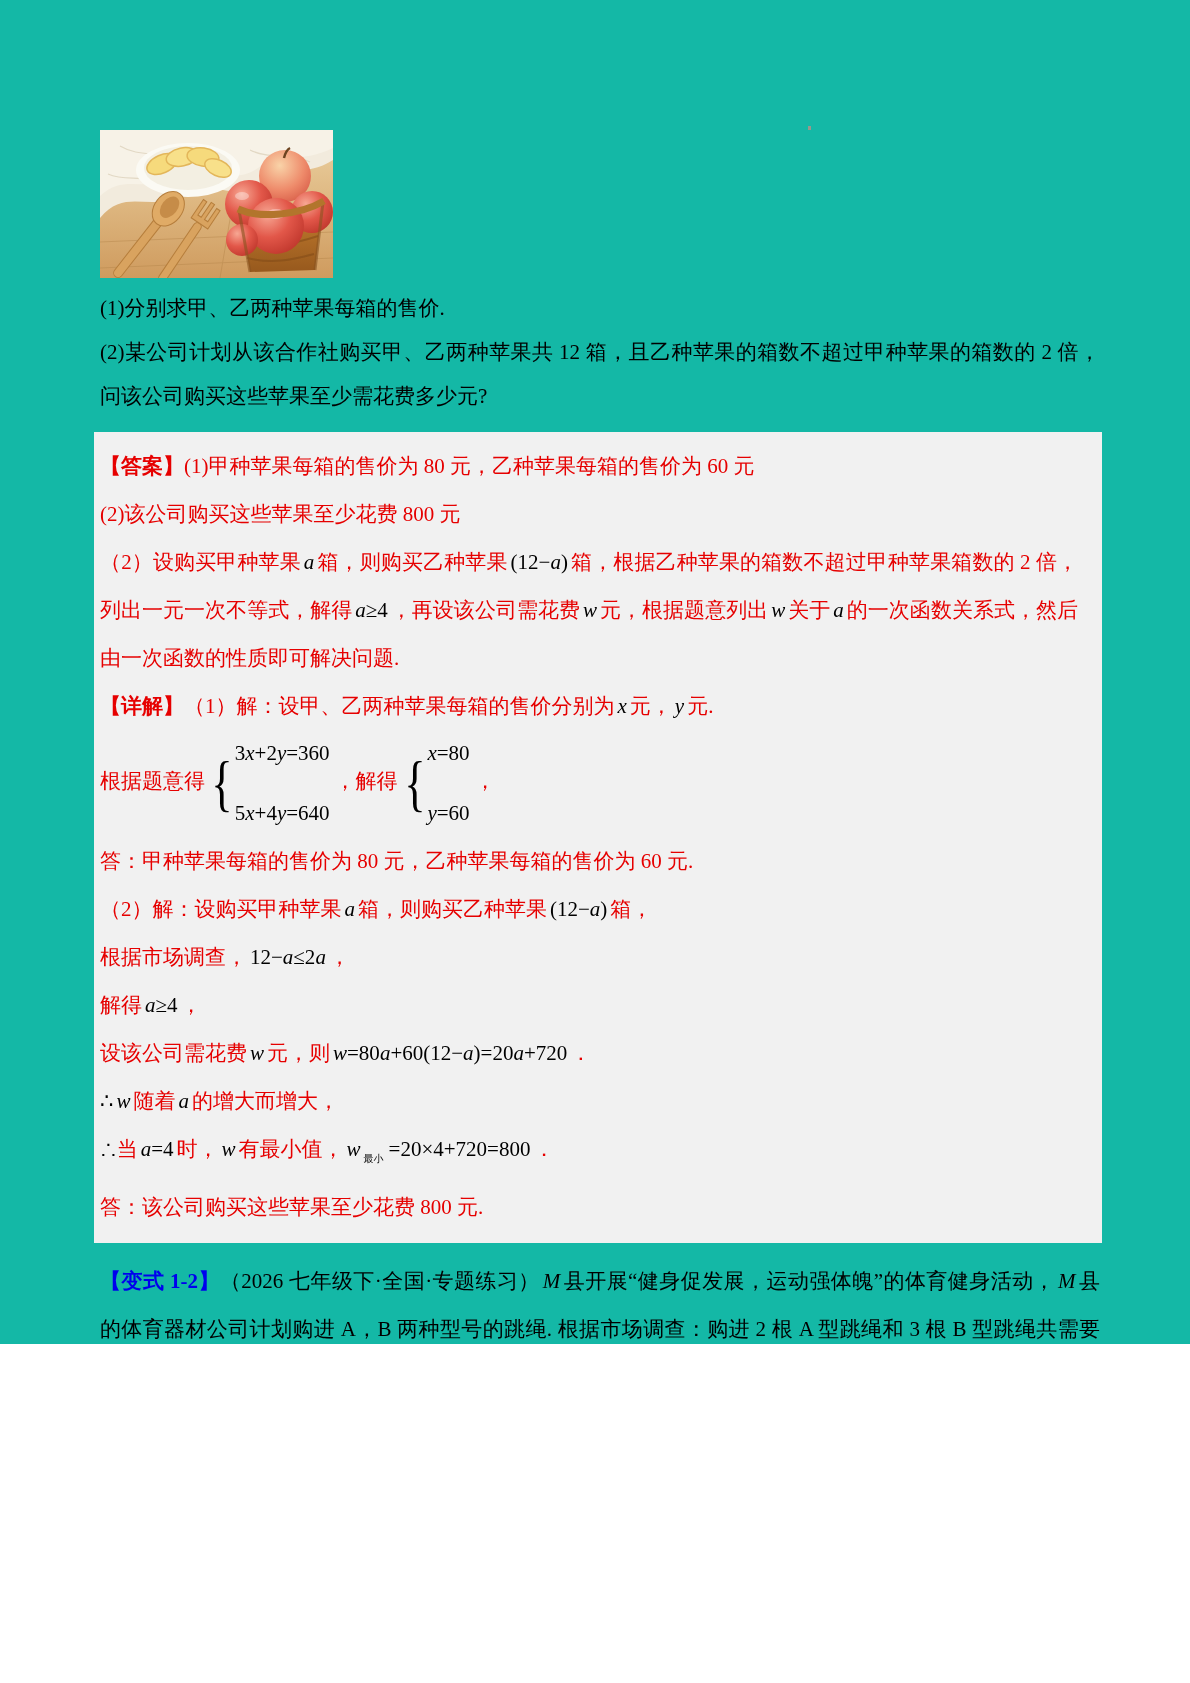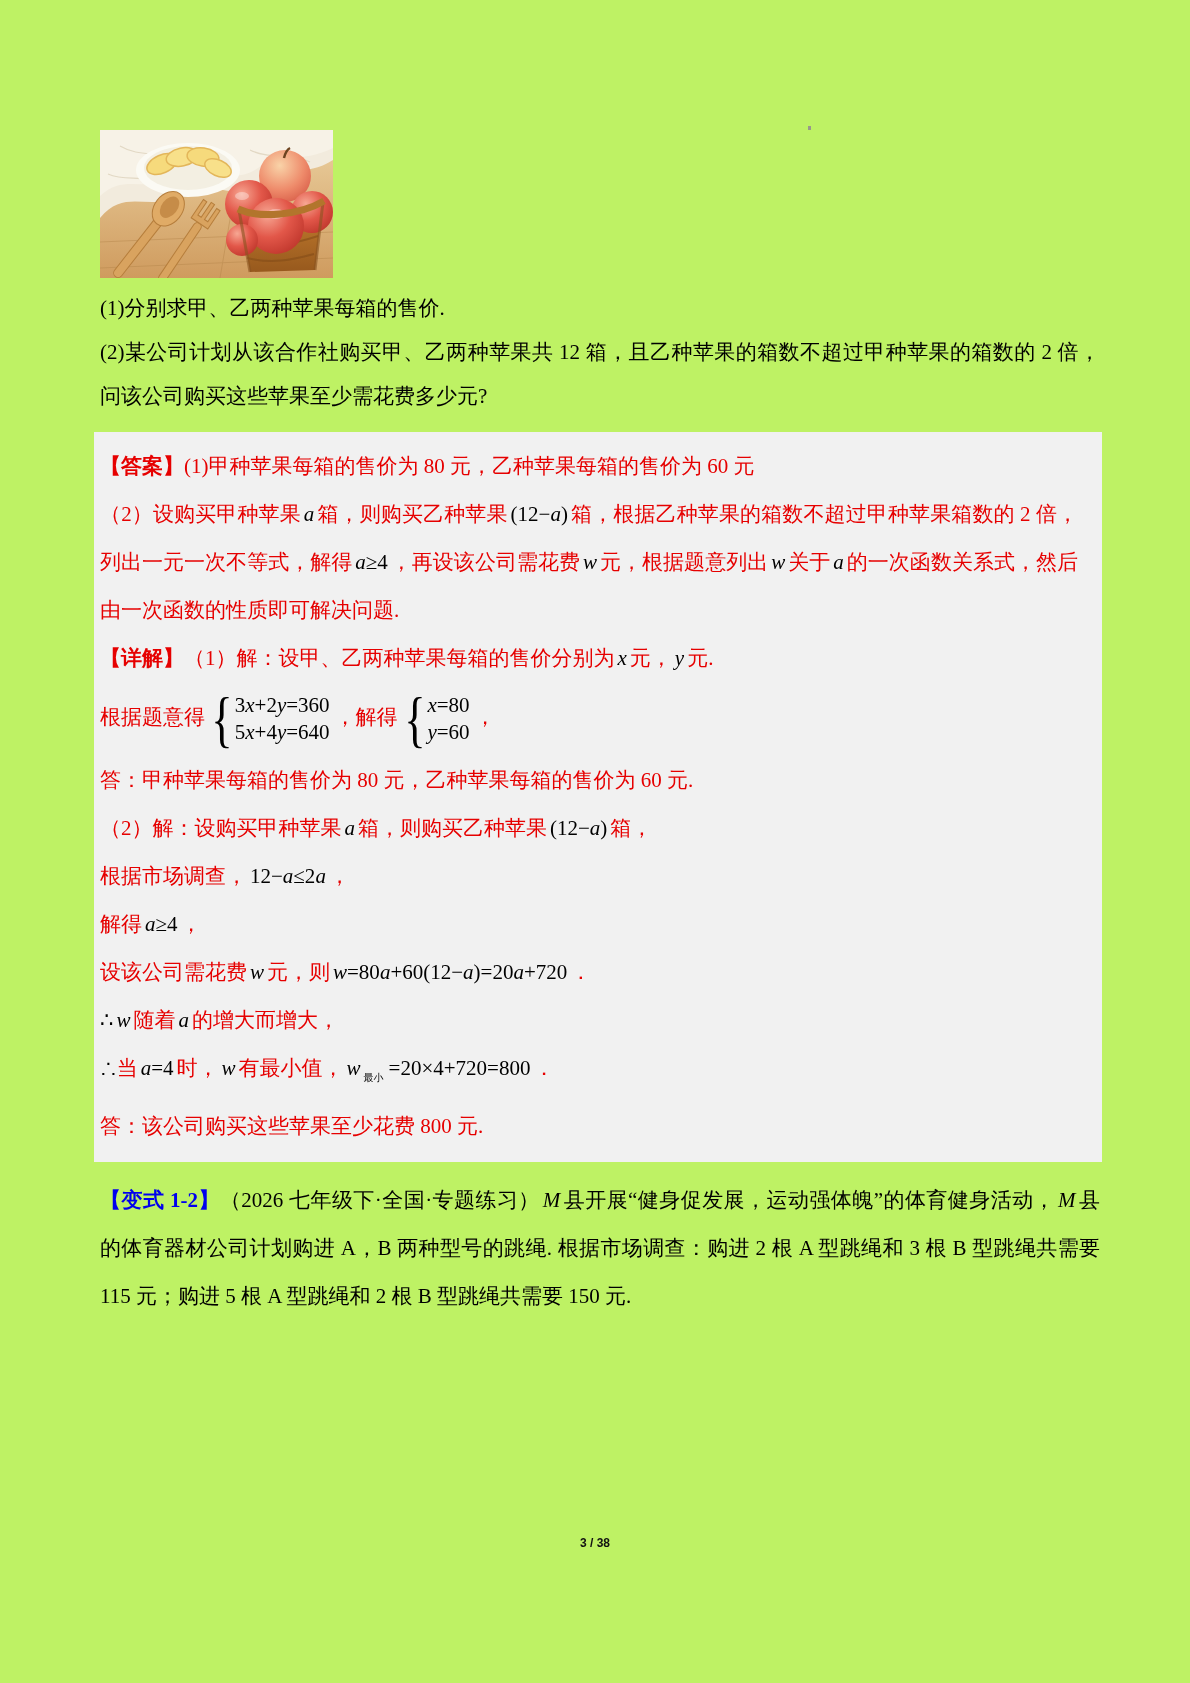--- a/index.html
+++ b/index.html
@@ -1,20 +1,20 @@
 <!DOCTYPE html>
 <html><head>
 <meta charset="utf-8">
 <style>
   html,body{margin:0;padding:0;background:#ffffff;}
   .page{
     position:relative;
     width:1190px;
-    height:1683px;
-    background:#bef264;
+    height:1344px;
+    background:#14b8a6;
     font-family:"Liberation Serif","DejaVu Serif",serif;
     font-size:21px;
     color:#000000;
     overflow:hidden;
     text-decoration:underline;
   }
   .content{
     position:absolute;
     left:100px;
     top:0;
@@ -56,21 +56,21 @@
     margin:0 2px;
   }
   .cases .brace{
     font-size:62px;
     line-height:0.85;
     font-weight:200;
     transform:scaleX(0.72);
     margin-right:-5px;
     color:#000000;
   }
-  .cases .rows{display:inline-flex;flex-direction:column;}
+  .cases .rows{display:inline-flex;flex-direction:column;gap:33px;}
   .cases .row{line-height:27px;text-align:left;}
   .footer{
     position:absolute;
     top:1536px;
     left:0;
     width:100%;
     text-align:center;
     font-family:"Liberation Sans","DejaVu Sans",sans-serif;
     font-weight:bold;
     font-size:12px;
@@ -160,20 +160,21 @@
       <path d="M223,72 L215,140" stroke="#8a5420" stroke-width="3" opacity="0.6"></path>
       <path d="M138,79 C160,89 200,85 224,71" stroke="#b2752c" stroke-width="7" fill="none"></path>
     </svg>
 
     <div class="pre-block">
         <p class="line"><span class="s-k">(1)分别求甲、乙两种苹果每箱的售价.</span></p>
         <p class="line"><span class="s-k">(2)某公司计划从该合作社购买甲、乙两种苹果共 12 箱，且乙种苹果的箱数不超过甲种苹果的箱数的 2 倍，问该公司购买这些苹果至少需花费多少元?</span></p>
       </div>
     <div class="answer-block">
         <p class="line"><span class="s-rb">【答案】</span><span class="s-r">(1)甲种苹果每箱的售价为 80 元，乙种苹果每箱的售价为 60 元</span></p>
+        <p class="line"><span class="s-r">(2)该公司购买这些苹果至少花费 800 元</span></p>
         <p class="line"><span class="s-r">（2）设购买甲种苹果</span><span class="s-m"><i>a</i></span><span class="s-r">箱，则购买乙种苹果</span><span class="s-m">(12−<i>a</i>)</span><span class="s-r">箱，根据乙种苹果的箱数不超过甲种苹果箱数的 2 倍，列出一元一次不等式，解得</span><span class="s-m"><i>a</i>≥4</span><span class="s-r">，再设该公司需花费</span><span class="s-m"><i>w</i></span><span class="s-r">元，根据题意列出</span><span class="s-m"><i>w</i></span><span class="s-r">关于</span><span class="s-m"><i>a</i></span><span class="s-r">的一次函数关系式，然后由一次函数的性质即可解决问题.</span></p>
         <p class="line"><span class="s-rb">【详解】</span><span class="s-r">（1）解：设甲、乙两种苹果每箱的售价分别为</span><span class="s-m"><i>x</i></span><span class="s-r">元，</span><span class="s-m"><i>y</i></span><span class="s-r">元.</span></p>
         <p class="line p-cases"><span class="s-r">根据题意得</span><span class="cases">
             <span class="brace">{</span>
             <span class="rows">
               <span class="row s-m">3<i>x</i>+2<i>y</i>=360</span>
               <span class="row s-m">5<i>x</i>+4<i>y</i>=640</span>
             </span>
           </span><span class="s-r">，解得</span><span class="cases">
             <span class="brace">{</span>

